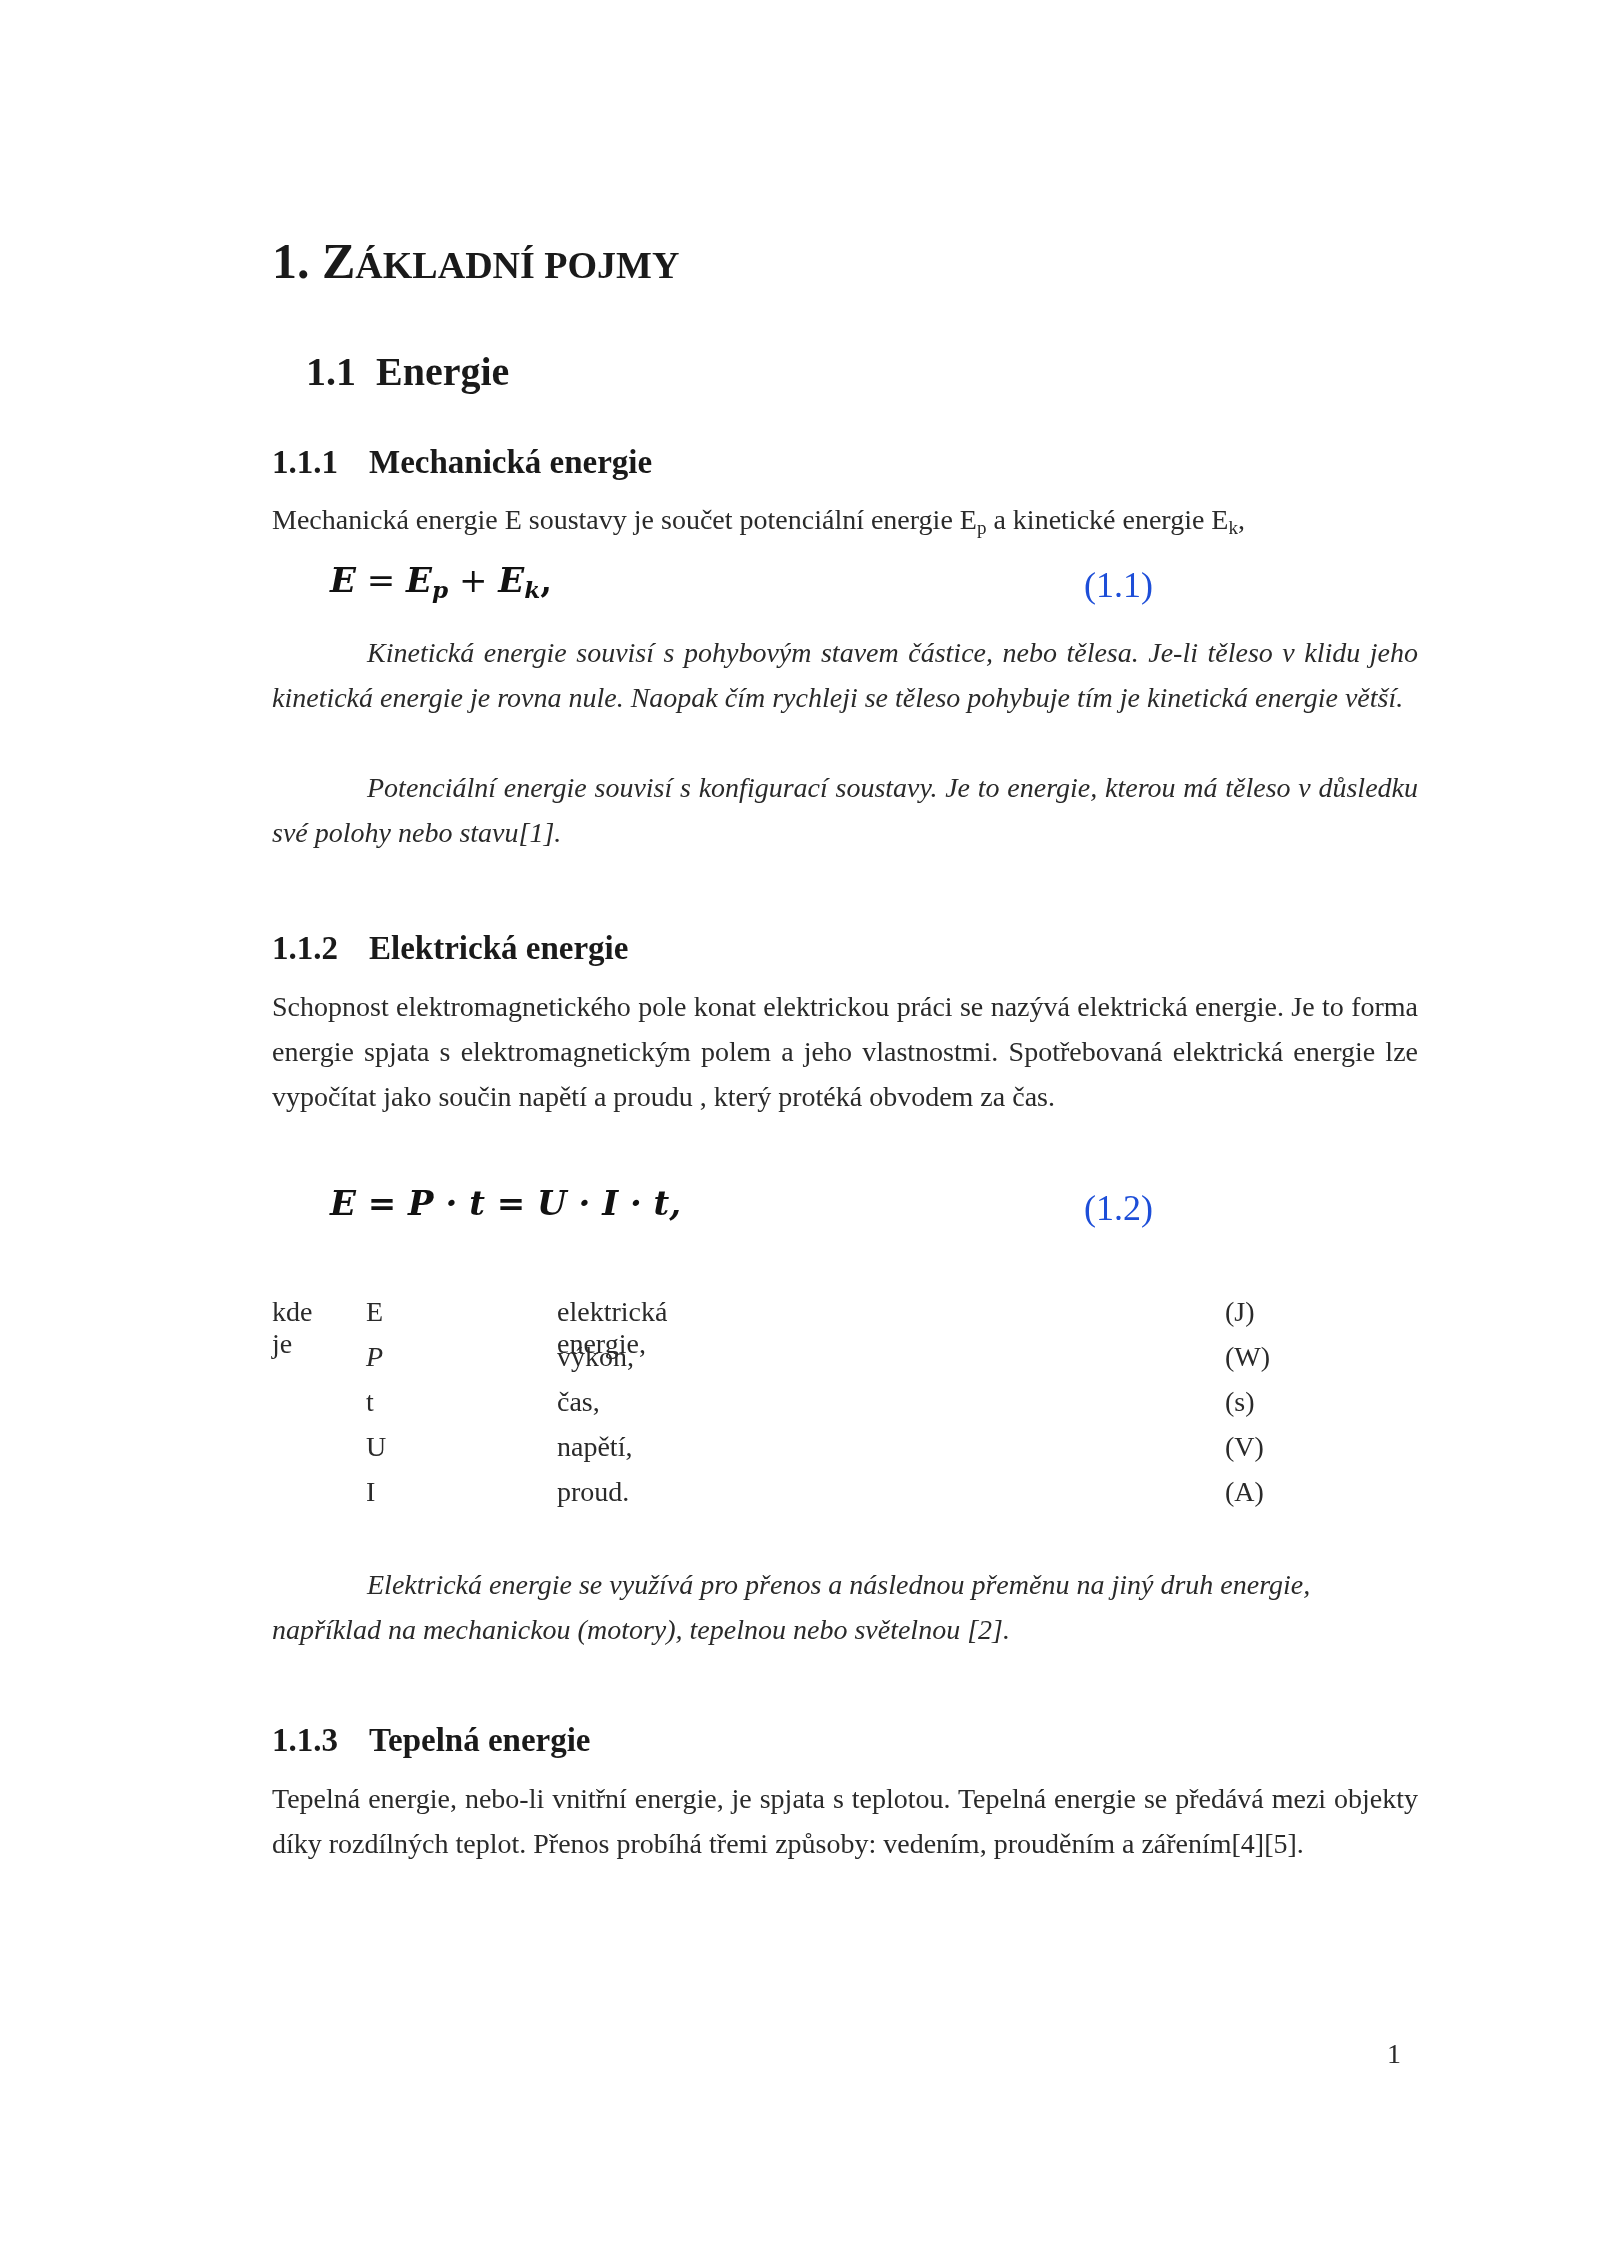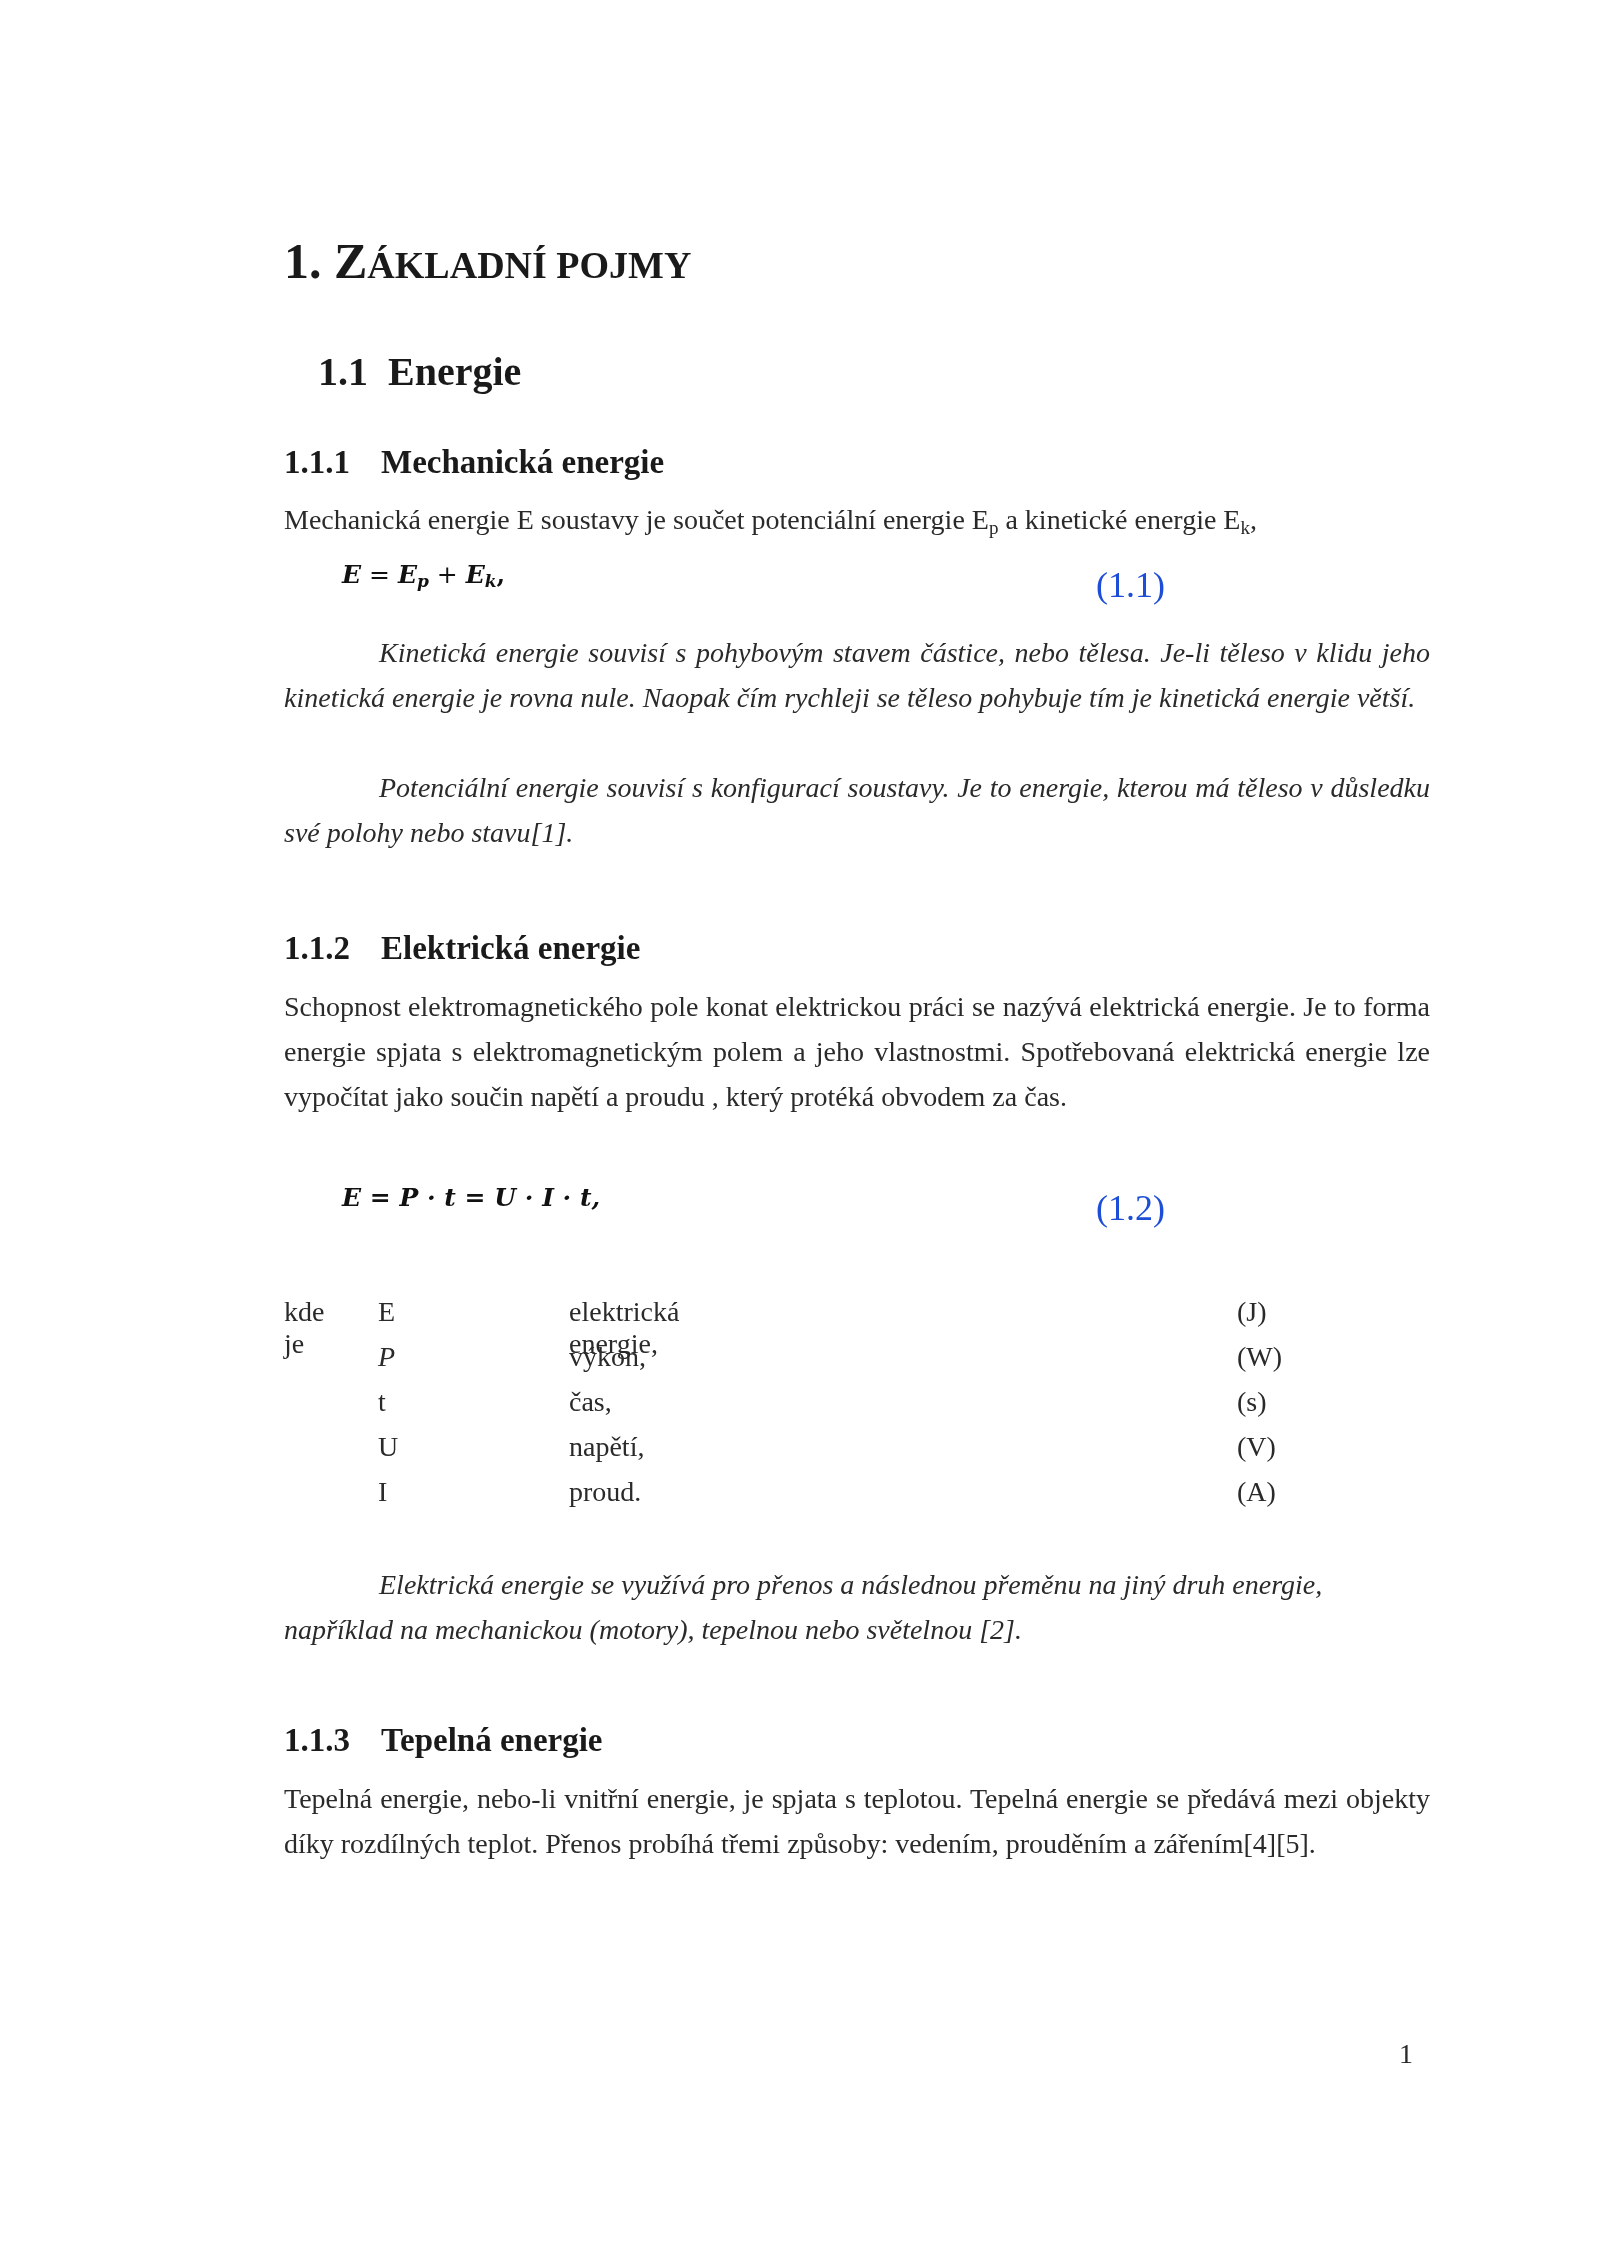--- a/index.html
+++ b/index.html
@@ -1,28 +1,28 @@
 <!DOCTYPE html>
 <html><head>
 <meta charset="utf-8">
 <style>
   html, body { margin:0; padding:0; background:#ffffff; }
   body { width:1600px; height:2262px; position:relative; font-family:"Liberation Serif", serif; color:#1a1a1a; }
-  .page { position:absolute; left:16px; top:0; width:1335px; height:2262px; }
+  .page { position:absolute; left:4px; top:0; width:1335px; height:2262px; }
   .abs { position:absolute; white-space:nowrap; }
   .h1 { left:268px; top:232px; font-size:50px; font-weight:bold; letter-spacing:0px; }
   .h1 .big { font-size:50px; }
   .h1 .sc { font-size:38px; }
   .h2 { left:268px; top:348px; font-size:40px; font-weight:bold;margin-left:34px; }
   .h3 { font-size:33px; font-weight:bold; left:268px; }
   .h3 .num { display:inline-block; width:97px; }
   .para { position:absolute; left:268px; width:1146px; font-size:28px; line-height:45px; text-align:justify; color:#2a2a2a; }
   .para.indent { text-indent:95px;font-style:italic; }
   .line { position:absolute; left:268px; width:1146px; font-size:28px; color:#2a2a2a; white-space:nowrap; }
-  .eq { position:absolute; font-size:25px; font-weight:bold; font-style:italic; font-family:"DejaVu Serif", serif; color:#111; }
+  .eq { position:absolute; font-size:34px; font-weight:bold; font-style:italic; font-family:"DejaVu Serif", serif; color:#111; }
   .eqnum { position:absolute; font-size:36px; color:#1d4ed8; right:186px; }
   .sub { font-size:0.68em; vertical-align:-0.25em; }
   .vars { position:absolute; left:268px; top:1296px; font-size:28px; color:#2a2a2a; }
   .vrow { position:absolute; height:44px; }
   .vc1 { position:absolute; left:0; }
   .vc2 { position:absolute; left:94px; }
   .vc3 { position:absolute; left:285px; }
   .vc4 { position:absolute; left:953px; }
   .pagenum { position:absolute; left:1383px; top:2038px; font-size:28px; color:#2a2a2a; }
 </style>

